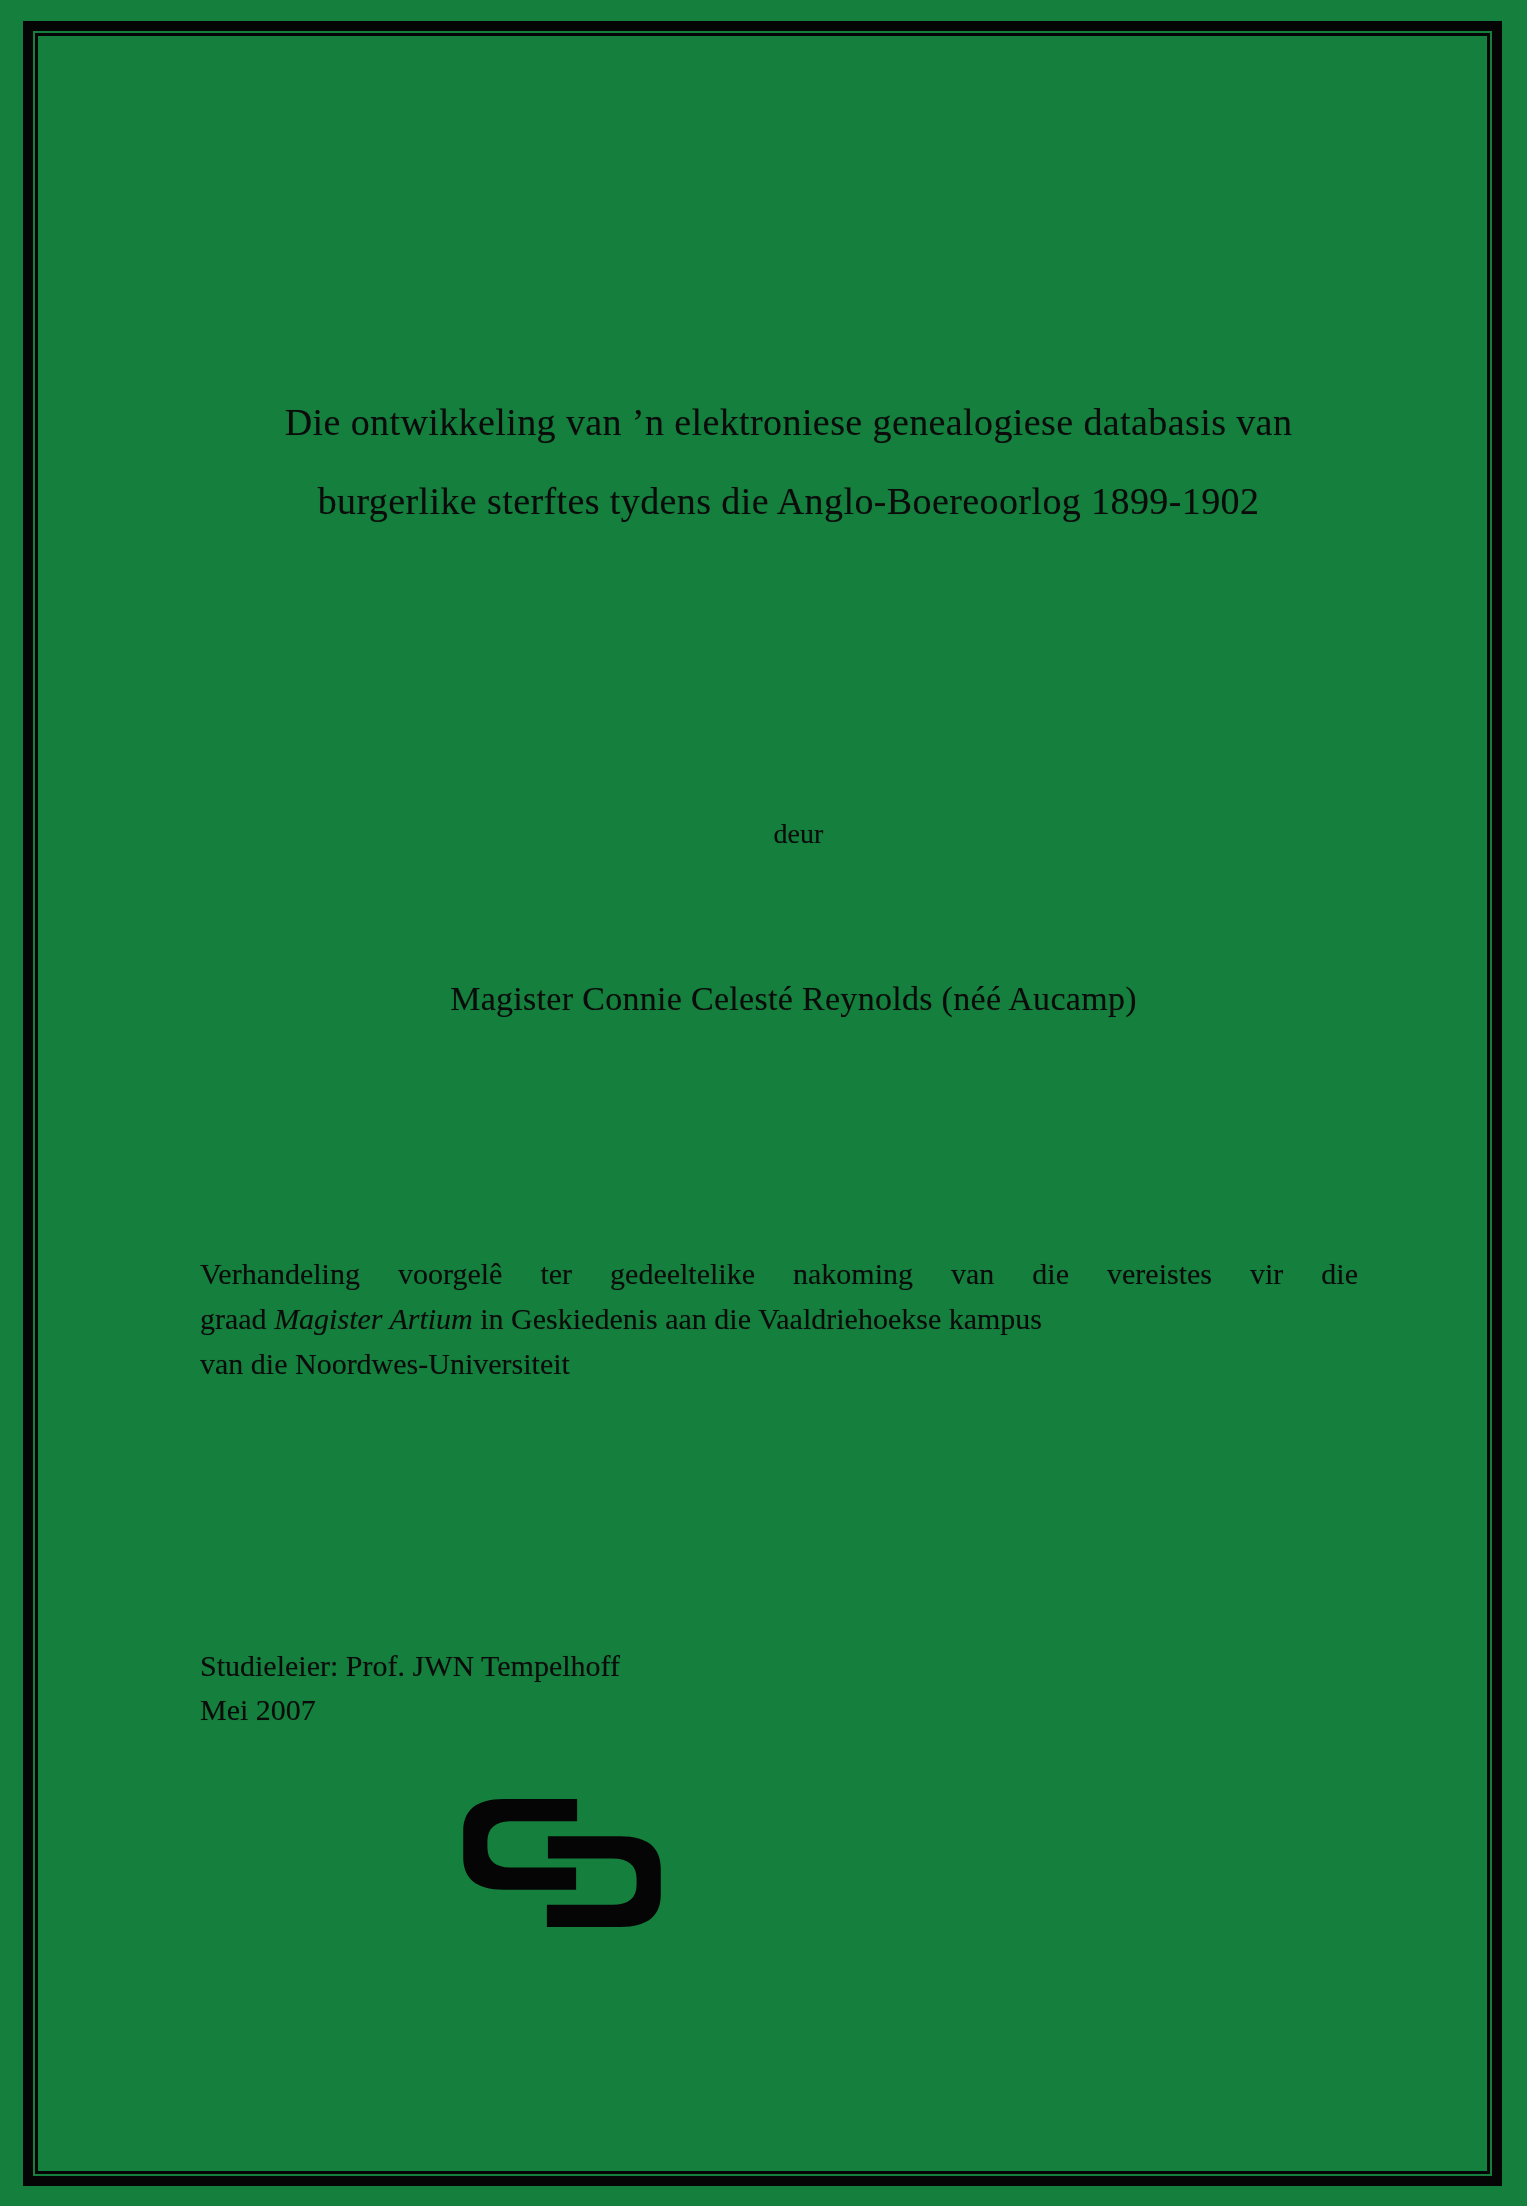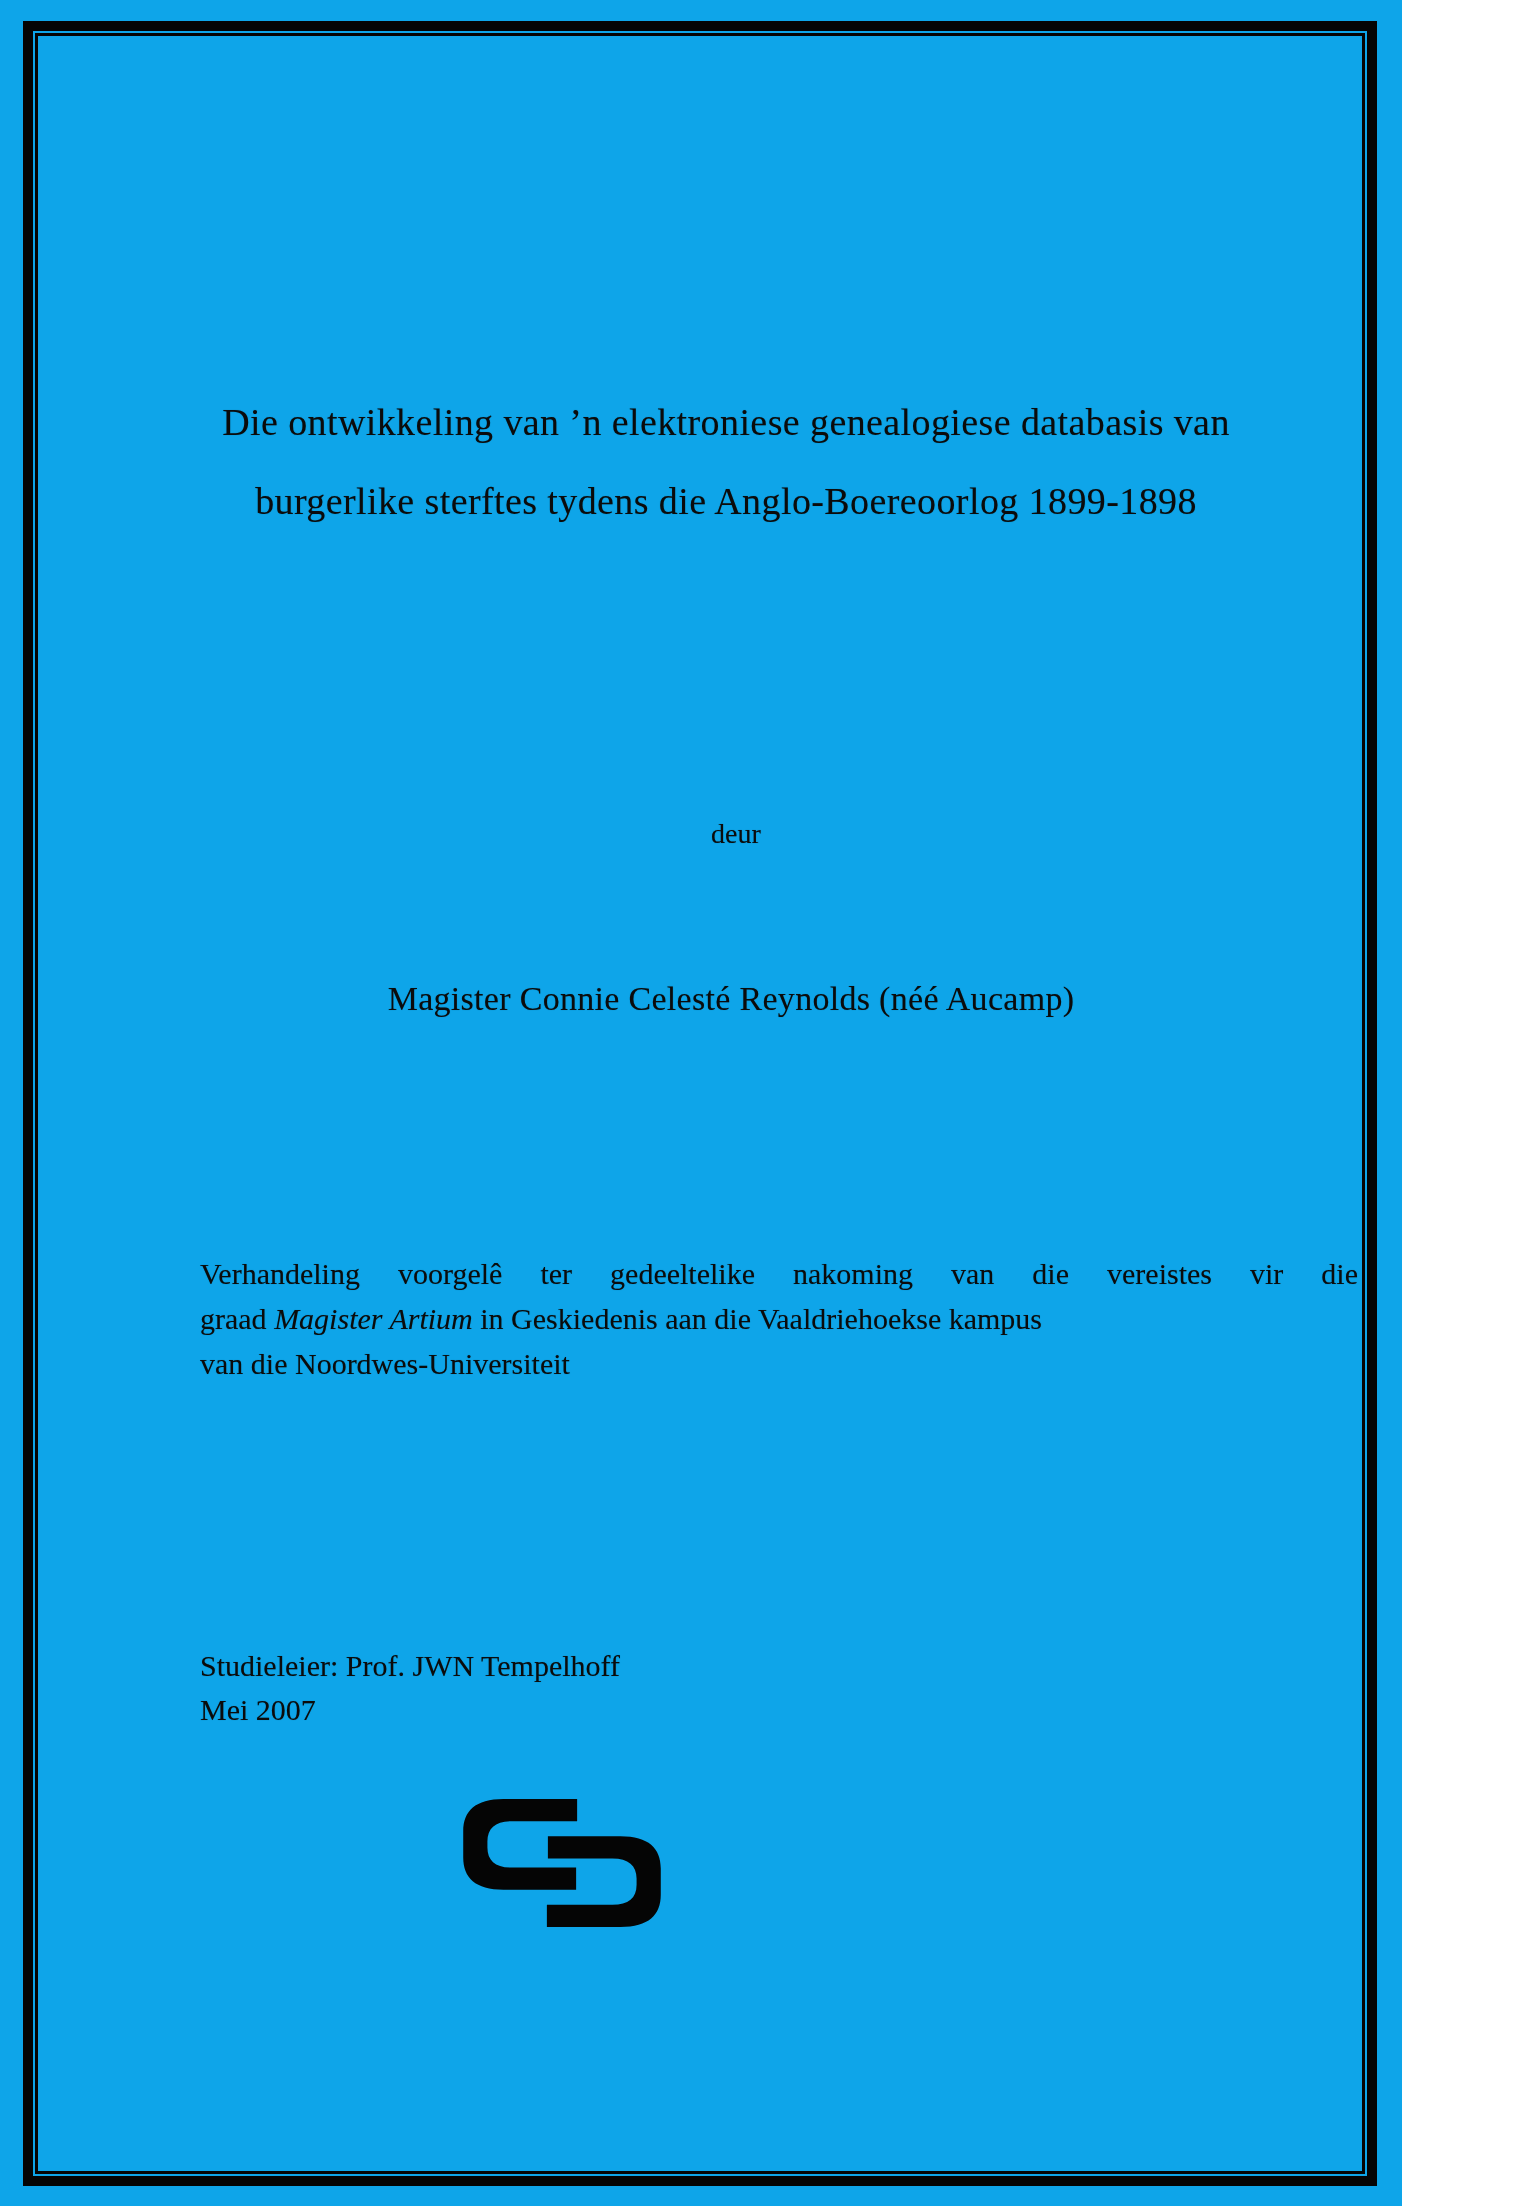--- a/index.html
+++ b/index.html
@@ -5,22 +5,22 @@
   html, body { margin: 0; padding: 0; }
   body {
     width: 1527px; height: 2206px;
     background: #ffffff;
     position: relative;
     font-family: "Liberation Serif", serif;
     color: #0b0b0b;
   }
   .page {
     position: absolute; inset: 0;
-    width: 1402px; height: 2206px;
-    background: #0ea5e9;
+    width: 1527px; height: 2206px;
+    background: #15803d;
     text-shadow: 0 0 1px rgba(0,0,0,0.30);
   }
   .outer-border {
     position: absolute;
     left: 23px; top: 21px; right: 25px; bottom: 20px;
     border: 10px solid #050505;
   }
   .inner-border {
     position: absolute; inset: 2px;
     border: 3px solid #050505;
@@ -90,21 +90,21 @@
 <body>
 
 <div class="page">
 
   <div class="outer-border">
     <div class="inner-border"></div>
   </div>
 
   <h1 class="thesis-title">
     <div>Die ontwikkeling van ’n elektroniese genealogiese databasis van</div>
-    <div>burgerlike sterftes tydens die Anglo-Boereoorlog 1899-1898</div>
+    <div>burgerlike sterftes tydens die Anglo-Boereoorlog 1899-1902</div>
   </h1>
 
   <div class="byline">deur</div>
 
   <div class="author">Magister Connie Celesté Reynolds (néé Aucamp)</div>
 
   <div class="statement">
     <div class="just">Verhandeling voorgelê ter gedeeltelike nakoming van die vereistes vir die</div>
     <div><span>graad </span><em>Magister Artium</em><span> in Geskiedenis aan die Vaaldriehoekse kampus</span></div>
     <div>van die Noordwes-Universiteit</div>

